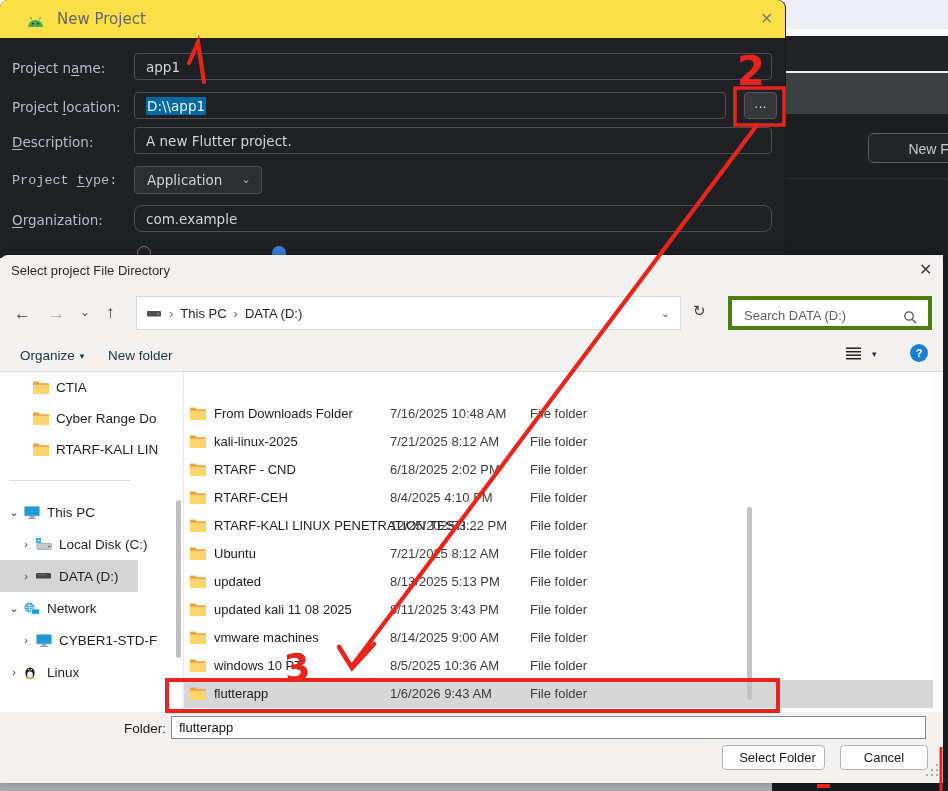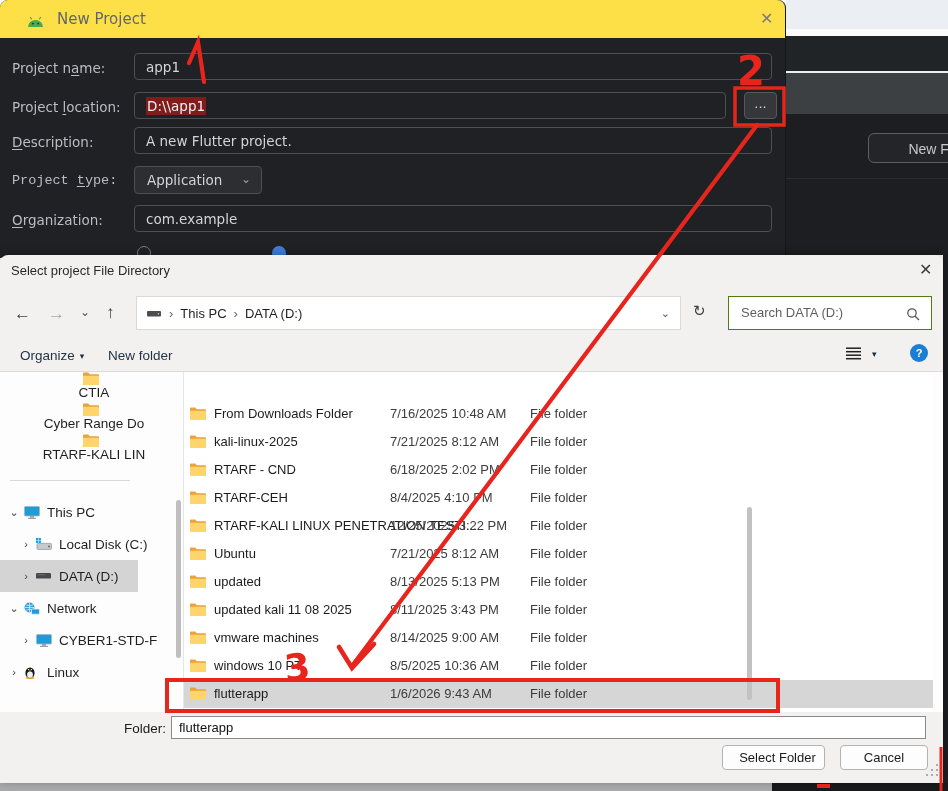--- a/index.html
+++ b/index.html
@@ -26,42 +26,42 @@
   .np{left:0;top:0;width:786px;height:258px;background:#1f2124;z-index:10;border-radius:8px 8px 0 0;
       font-family:"DejaVu Sans",sans-serif;border-right:1px solid #151618;box-sizing:border-box;}
   .np-title{position:absolute;left:0;top:0;width:100%;height:38px;background:#fde047;border-radius:8px 8px 0 0;}
   .np-title-text{position:absolute;left:57px;top:10px;font-size:15px;color:#63666a;}
   .np-ico{position:absolute;left:27px;top:13px;}
   .np-x{position:absolute;left:760px;top:9px;font-size:16px;color:#787b80;cursor:default;}
   .np-lbl{position:absolute;left:12px;font-size:13.5px;color:#b9bcc1;white-space:nowrap;}
   .np-lbl u{text-underline-offset:2px;}
   .np-input{position:absolute;left:134px;height:27px;background:#1f2124;border:1px solid #4c4f54;border-radius:4px;
       color:#d2d4d8;font-size:13.5px;line-height:26px;padding-left:11px;box-sizing:border-box;white-space:nowrap;overflow:hidden;}
-  .sel-text{background:#7f1d1d;color:#eef1f5;padding:1px 1px;}
+  .sel-text{background:#0369a1;color:#eef1f5;padding:1px 1px;}
   .np-browse{position:absolute;left:744px;top:92px;width:33px;height:27px;background:#35373b;border:1px solid #55585d;
       border-radius:4px;color:#cfd1d5;font-size:13px;text-align:center;line-height:22px;box-sizing:border-box;}
   .np-combo{position:absolute;left:134px;top:166px;width:128px;height:28px;background:#2c2e32;border:1px solid #4c4f54;
       border-radius:4px;color:#d2d4d8;font-size:13.5px;line-height:26px;padding-left:12px;box-sizing:border-box;}
   .np-combo .chev{position:absolute;right:10px;top:-1px;color:#9da0a5;font-size:12px;}
   .np-radio{position:absolute;top:246px;width:14px;height:14px;border-radius:50%;box-sizing:border-box;}
   .np-radio.off{left:137px;border:1.5px solid #787b80;}
   .np-radio.on{left:272px;background:#3d7de0;}
 
   
   .ex{left:0;top:255px;width:943px;height:528px;background:#f2f1f0;z-index:20;border-radius:8px 8px 0 0;
       box-shadow:0 -1px 8px rgba(0,0,0,.28);font-size:13px;color:#1f1f1f;}
   .ex-title{position:absolute;left:11px;top:8px;font-size:13px;color:#2a2a2a;}
   .ex-x{position:absolute;left:919px;top:5px;font-size:16px;color:#3a3a3a;}
   .nav-glyph{position:absolute;font-size:17px;color:#404040;}
   .crumb{position:absolute;left:136px;top:41px;width:545px;height:34px;background:#fff;border:1px solid #d9d9d9;
       box-sizing:border-box;display:flex;align-items:center;gap:7px;padding:0 10px;}
   .crumb .sep{color:#666;font-size:13px;}
   .crumb .spacer{flex:1;}
   .crumb-down{color:#555;font-size:11px;}
-  .search{position:absolute;left:728px;top:41px;width:204px;height:34px;background:#fff;border:1px solid #4d7c0f;box-sizing:border-box;}
+  .search{position:absolute;left:728px;top:41px;width:204px;height:34px;background:#fff;border:4px solid #4d7c0f;box-sizing:border-box;}
   .search input{position:absolute;left:10px;top:7px;width:160px;border:none;outline:none;font-size:13px;color:#444;
       font-family:"Liberation Sans",sans-serif;background:transparent;}
   .search input::placeholder{color:#5f5f5f;opacity:1;}
   .search svg{position:absolute;right:11px;top:10px;}
   .tb-item{position:absolute;top:93px;font-size:13.5px;color:#233447;white-space:nowrap;}
   .tb-arrow{font-size:9px;color:#233447;vertical-align:1px;margin-left:5px;}
   .tb-sep-line{position:absolute;left:0;top:116px;width:943px;height:1px;background:#dcdcdc;}
   .help-circle{position:absolute;left:910px;top:89px;width:18px;height:18px;border-radius:50%;background:#1a7fd4;
       color:#fff;font-size:11px;font-weight:bold;text-align:center;line-height:18px;}
   .view-ico{position:absolute;left:846px;top:92px;}
@@ -70,21 +70,21 @@
   .ex-main{position:absolute;left:0;top:117px;width:943px;height:340px;background:#fdfdfd;overflow:hidden;}
   
   .sb{position:absolute;left:0;top:0;width:183px;height:340px;}
   .sb-item{display:flex;align-items:center;height:32px;box-sizing:border-box;white-space:nowrap;overflow:hidden;}
   .sb-item.h31{height:31px;}
   .sb-chev{width:12px;font-size:11px;color:#454545;margin-right:4px;text-align:center;flex:none;}
   .sb-ico{width:18px;flex:none;display:flex;align-items:center;}
   .sb-label{font-size:13.5px;color:#1f1f1f;margin-left:5px;}
   .lvl0{padding-left:8px;}
   .lvl1{padding-left:20px;}
-  .nochev{flex-direction:column;}
+  .nochev{padding-left:33px;}
   .sb-item.selected{background:#d4d4d4;width:138px;}
   .sb-div{height:1px;background:#d9d9d9;margin:15px 53px 15px 10px;}
   .sb-scroll{position:absolute;left:176px;top:128px;width:5px;height:158px;background:#bfbfbf;border-radius:3px;}
   
   .pane-border{position:absolute;left:183px;top:0;width:1px;height:340px;background:#e6e6e6;}
   .pane{position:absolute;left:184px;top:0;width:749px;height:340px;background:#fff;}
   .hdr{position:absolute;left:0;top:0;width:100%;height:28px;color:#444;}
   .hdr .h{position:absolute;top:6px;font-size:13px;}
   .hdr .sort{position:absolute;left:98px;top:-3px;font-size:12px;color:#555;}
   .hdr .vsep{position:absolute;top:4px;width:1px;height:20px;background:#e3e3e3;}
@@ -153,21 +153,21 @@
     <div class="np-input" style="top:92px;width:592px;"><span class="sel-text">D:\\app1</span></div>
     <div class="np-browse">...</div>
 
     <span class="np-lbl" style="top:134px;"><span></span><u>D</u><span>escription:</span></span>
     <div class="np-input" style="top:127px;width:638px;">A new Flutter project.</div>
 
     <span class="np-lbl" style="top:173px;font-family:Liberation Mono, monospace;"><span>Project </span><u>t</u><span>ype:</span></span>
     <div class="np-combo"><span>Application</span><span class="chev">⌄</span></div>
 
     <span class="np-lbl" style="top:212px;"><span></span><u>O</u><span>rganization:</span></span>
-    <div class="np-input" style="top:205px;width:638px;">com.example</div>
+    <div class="np-input" style="top:205px;width:638px;border-radius:8px;">com.example</div>
 
     <span class="np-lbl" style="top:260px;">Android language:</span>
     <span class="np-radio off"></span>
     <span class="np-radio on"></span>
   </div>
 
   <div class="abs ex">
     <span class="ex-title">Select project File Directory</span>
     <span class="ex-x">✕</span>
 

